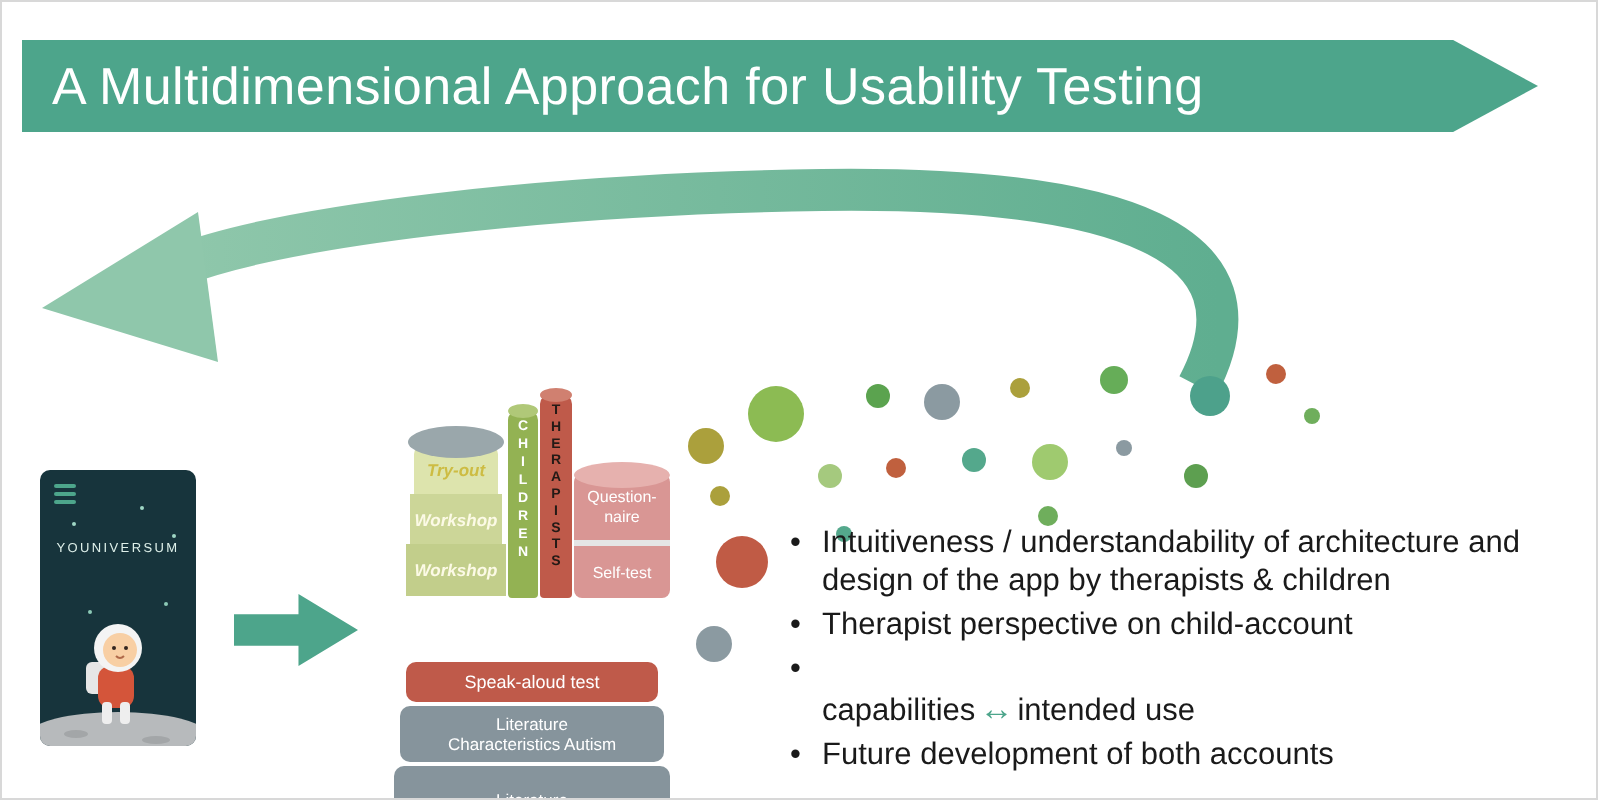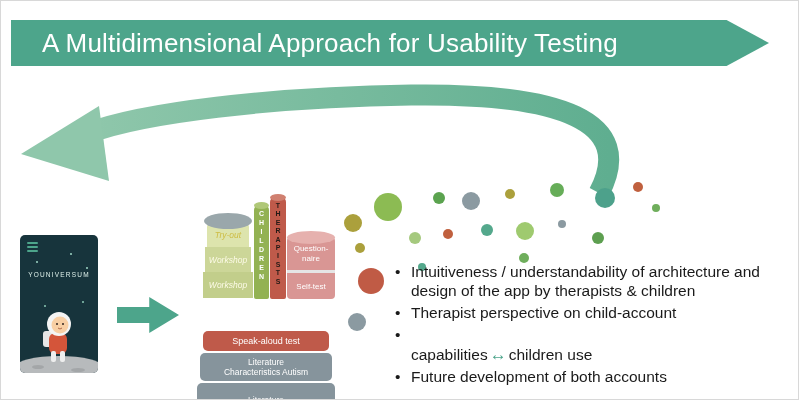--- a/index.html
+++ b/index.html
@@ -2,21 +2,21 @@
 <html style="--c-banner: #4da58b; --c-arrow_light: #8fc7ab; --c-arrow_dark: #5fae90; --c-gray_layer: #86949c; --c-red_layer: #bf5a4a; --c-green_cyl: #93b253; --c-salmon_cyl: #d99694; --c-cap_gray: #9aa7ab; --c-phone_bg: #17343c; --c-text: #1a1a1a;"><head>
 <meta charset="utf-8">
 <style>
   html,body{margin:0;padding:0;background:#fff;}
   .slide{position:relative;width:799px;height:400px;background:#ffffff;border:1px solid #d8d8d8;box-sizing:border-box;font-family:"Liberation Sans",sans-serif;overflow:hidden;}
 
   
   .banner{position:absolute;left:10px;top:19px;width:758px;height:46px;background:var(--c-banner);
     clip-path:polygon(0 0,94.4% 0,100% 50%,94.4% 100%,0 100%);
     display:flex;align-items:center;padding-left:15px;box-sizing:border-box;}
-  .banner .title{color:#ffffff;font-size:26px;letter-spacing:.2px;margin-left:16px;}
+  .banner .title{color:#ffffff;font-size:26px;letter-spacing:.2px;}
 
   
   .swoosh{position:absolute;left:0;top:0;width:799px;height:400px;pointer-events:none;}
 
   
   .phone{position:absolute;left:19px;top:234px;width:78px;height:138px;background:var(--c-phone_bg);border-radius:5px;overflow:hidden;}
   .hamburger{position:absolute;left:7px;top:7px;width:11px;}
   .hamburger i{display:block;height:2px;background:var(--c-banner);margin-bottom:2px;border-radius:1px;}
   .appname{position:absolute;top:36px;width:100%;text-align:center;color:#def0ea;font-size:6.5px;letter-spacing:1.2px;}
   .stars{position:absolute;left:16px;top:26px;width:2px;height:2px;border-radius:50%;background:#9fd6c4;
@@ -28,21 +28,21 @@
     clip-path:polygon(0 28%,52% 28%,52% 0,100% 50%,52% 100%,52% 72%,0 72%);}
 
   
   .stack{position:absolute;left:196px;top:196px;width:140px;height:190px;font-family:"Liberation Sans",sans-serif;}
   .layer{position:absolute;border-radius:5px;color:#fff;text-align:center;display:flex;flex-direction:column;justify-content:center;line-height:1.2;z-index:4;margin-top:34px;}
   .layer-usability{left:0;top:152px;width:138px;height:34px;background:var(--c-gray_layer);font-size:8.5px;}
   .layer-autism{left:3px;top:122px;width:132px;height:28px;background:var(--c-gray_layer);font-size:8.5px;}
   .layer-speak{left:6px;top:100px;width:126px;height:20px;background:var(--c-red_layer);font-size:9px;}
 
   .cyl-cap{position:absolute;left:7px;top:16px;width:48px;height:16px;border-radius:50%;background:var(--c-cap_gray);z-index:3;}
-  .band{position:absolute;text-align:left;font-style:italic;display:flex;align-items:center;justify-content:center;z-index:2;}
+  .band{position:absolute;text-align:left;font-style:italic;display:flex;align-items:center;justify-content:center;z-index:2;font-weight:bold;}
   .band-tryout{left:10px;top:25px;width:42px;height:25px;background:#dde4ad;color:#cdbc43;font-size:8.5px;border-radius:5px 5px 0 0;}
   .band-w1{left:8px;top:50px;width:46px;height:25px;background:#ccd698;color:#fcfae6;font-size:8.5px;}
   .band-w2{left:6px;top:75px;width:50px;height:26px;background:#c2ce8b;color:#fcfae6;font-size:8.5px;}
 
   .cyl{position:absolute;display:flex;justify-content:center;z-index:3;}
   .cyl-children{left:57px;top:8px;width:15px;height:94px;background:var(--c-green_cyl);border-radius:5px 5px 2px 2px;color:#fff;}
   .cyl-children::before{content:"";position:absolute;top:-3px;left:0;width:100%;height:7px;border-radius:50%;background:#b0c878;}
   .cyl-therapists{left:73px;top:0;width:16px;height:102px;background:var(--c-red_layer);border-radius:5px 5px 2px 2px;color:#241a16;}
   .cyl-therapists::before{content:"";position:absolute;top:-3px;left:0;width:100%;height:7px;border-radius:50%;background:#d08070;}
   .vert{writing-mode:vertical-rl;text-orientation:upright;font-size:7px;font-weight:bold;letter-spacing:2px;margin-top:5px;}
@@ -169,21 +169,21 @@
       <span>Intuitiveness / understandability of architecture and design of the app by therapists &amp; children</span>
     </div>
     <div class="bullet">
       <span class="b">•</span>
       <span>Therapist perspective on child-account</span>
     </div>
     <div class="bullet">
       <span class="b">•</span>
       <span>
         <br>
-        <span>capabilities</span><span class="dblarrow">↔</span><span>children use</span>
+        <span>capabilities</span><span class="dblarrow">↔</span><span>intended use</span>
       </span>
     </div>
     <div class="bullet">
       <span class="b">•</span>
       <span>Future development of both accounts</span>
     </div>
   </div>
 
 </div>
 

